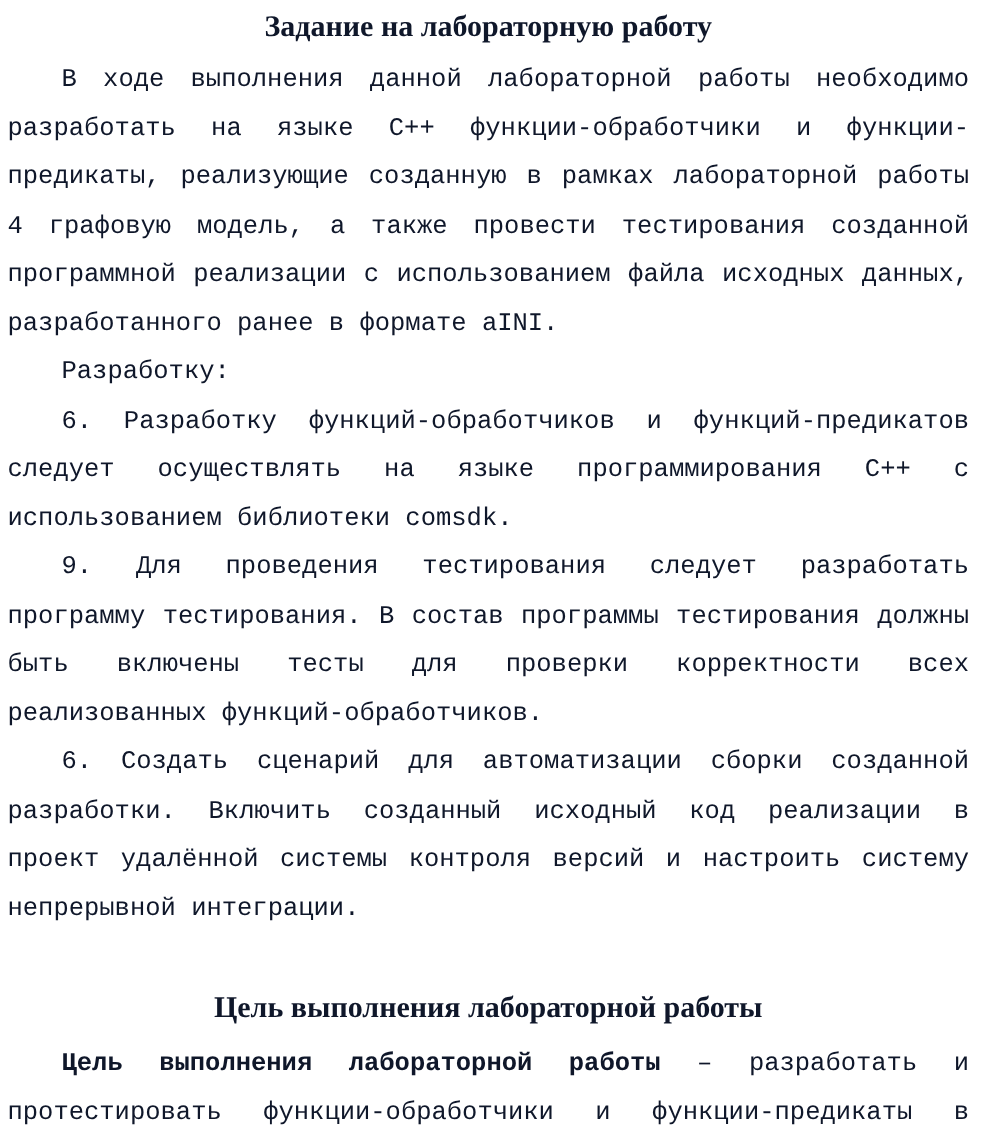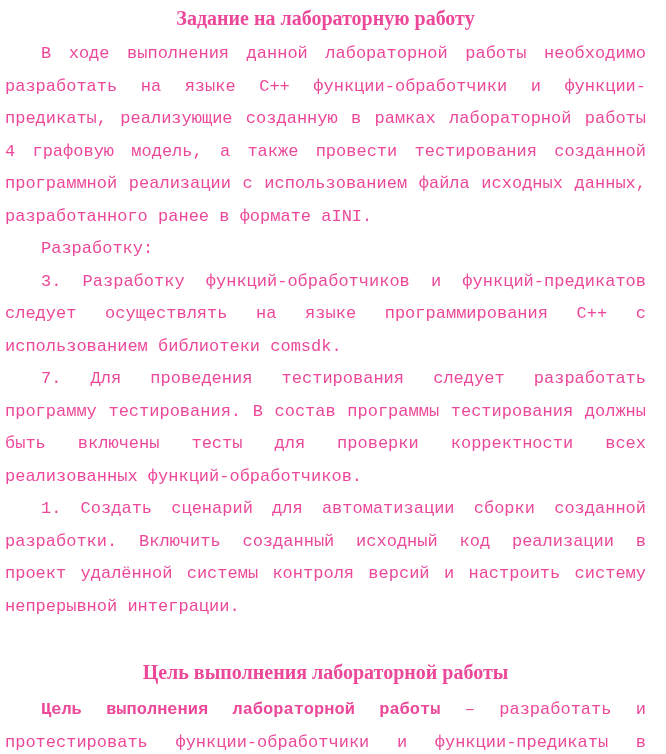--- a/index.html
+++ b/index.html
@@ -6,21 +6,21 @@
     margin: 0;
     padding: 0;
     background: #ffffff;
   }
   .page {
     width: 666px;
     height: 754px;
     box-sizing: border-box;
     padding: 5px 20px 0 5px;
     background: #ffffff;
-    color: #ec4899;
+    color: #0f172a;
     font-family: "Liberation Serif", "DejaVu Serif", serif;
     font-size: 17px;
     line-height: 32.5px;
     overflow: hidden;
   }
   .doc-heading {
     font-size: 20px;
     font-weight: bold;
     text-align: center;
     line-height: 26px;
@@ -44,24 +44,24 @@
 <body>
 
 <div class="page">
 
   <h1 class="doc-heading">Задание на лабораторную работу</h1>
 
   <p class="body-par">В ходе выполнения данной лабораторной работы необходимо разработать на языке C++ функции-обработчики и функции-предикаты, реализующие созданную в рамках лабораторной работы 4 графовую модель, а также провести тестирования созданной программной реализации с использованием файла исходных данных, разработанного ранее в формате aINI.</p>
 
   <p class="body-par">Разработку:</p>
 
-  <p class="body-par">3. Разработку функций-обработчиков и функций-предикатов следует осуществлять на языке программирования C++ с использованием библиотеки comsdk.</p>
+  <p class="body-par">6. Разработку функций-обработчиков и функций-предикатов следует осуществлять на языке программирования C++ с использованием библиотеки comsdk.</p>
 
-  <p class="body-par">7. Для проведения тестирования следует разработать программу тестирования. В состав программы тестирования должны быть включены тесты для проверки корректности всех реализованных функций-обработчиков.</p>
+  <p class="body-par">9. Для проведения тестирования следует разработать программу тестирования. В состав программы тестирования должны быть включены тесты для проверки корректности всех реализованных функций-обработчиков.</p>
 
-  <p class="body-par">1. Создать сценарий для автоматизации сборки созданной разработки. Включить созданный исходный код реализации в проект удалённой системы контроля версий и настроить систему непрерывной интеграции.</p>
+  <p class="body-par">6. Создать сценарий для автоматизации сборки созданной разработки. Включить созданный исходный код реализации в проект удалённой системы контроля версий и настроить систему непрерывной интеграции.</p>
 
 
   <h1 class="doc-heading second">Цель выполнения лабораторной работы</h1>
 
   <p class="body-par"><span class="lead-bold">Цель выполнения лабораторной работы</span><span> – разработать и протестировать функции-обработчики и функции-предикаты в соответствии с графовой моделью и файлами исходных данных, созданными в рамках предыдущей лабораторной работы.</span></p>
 
 </div>
 
 </body></html>

